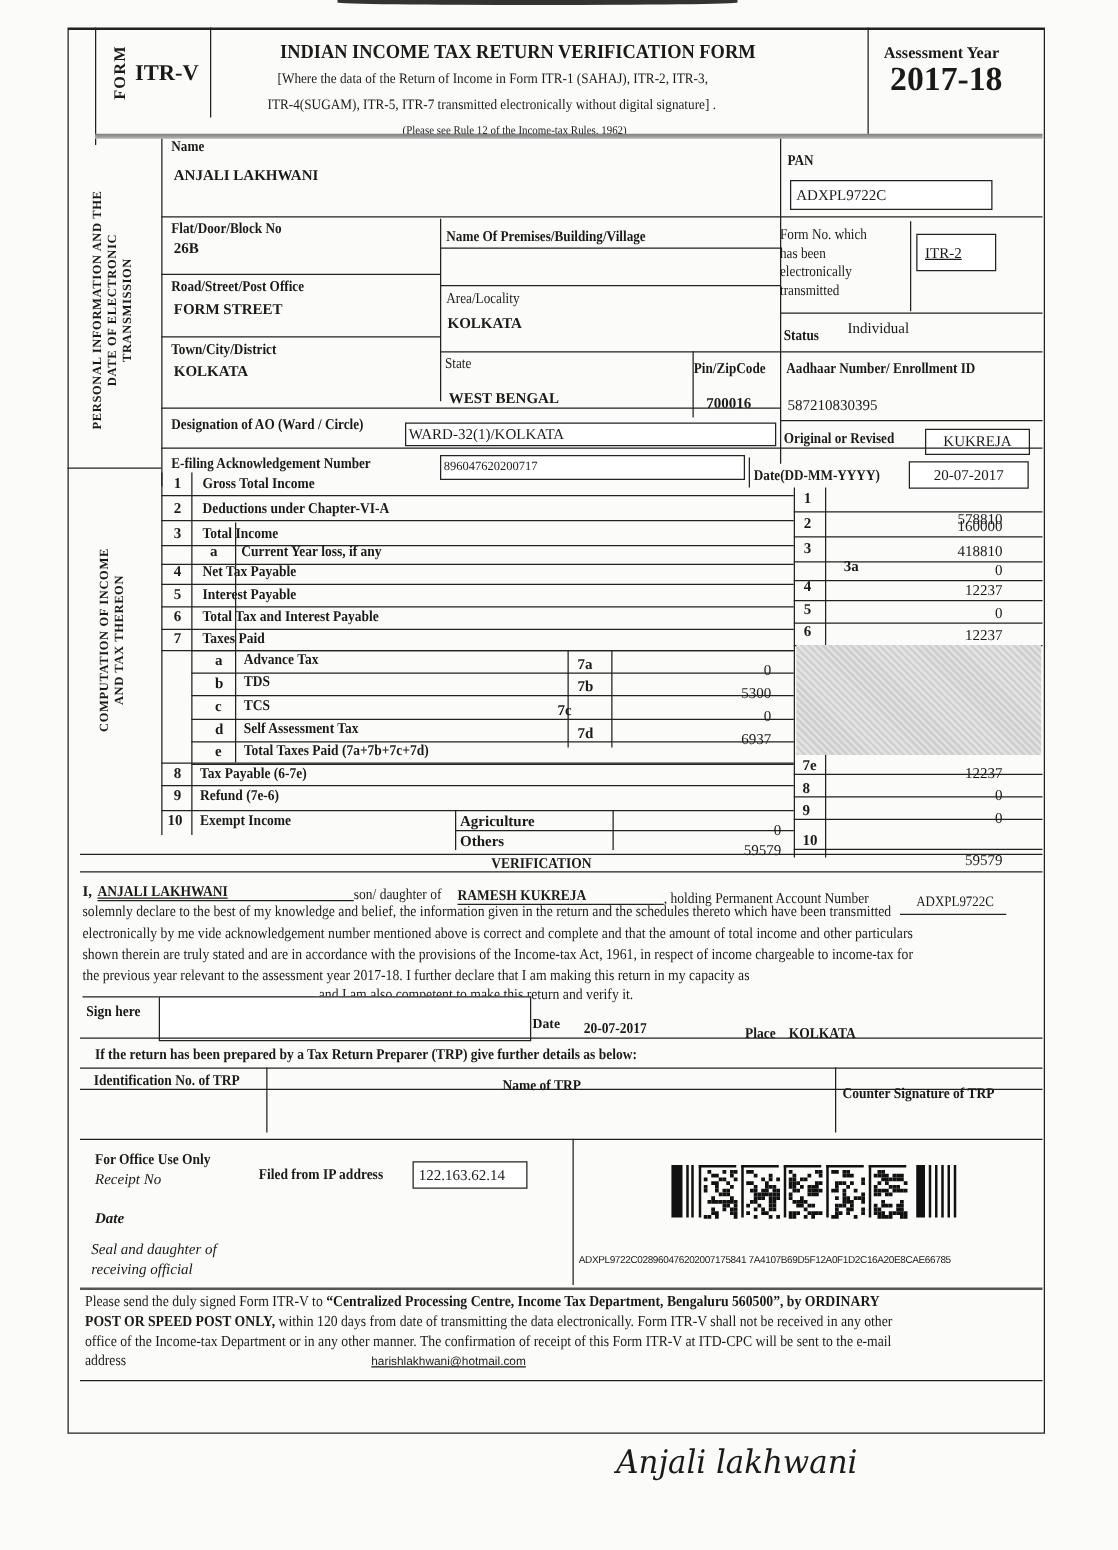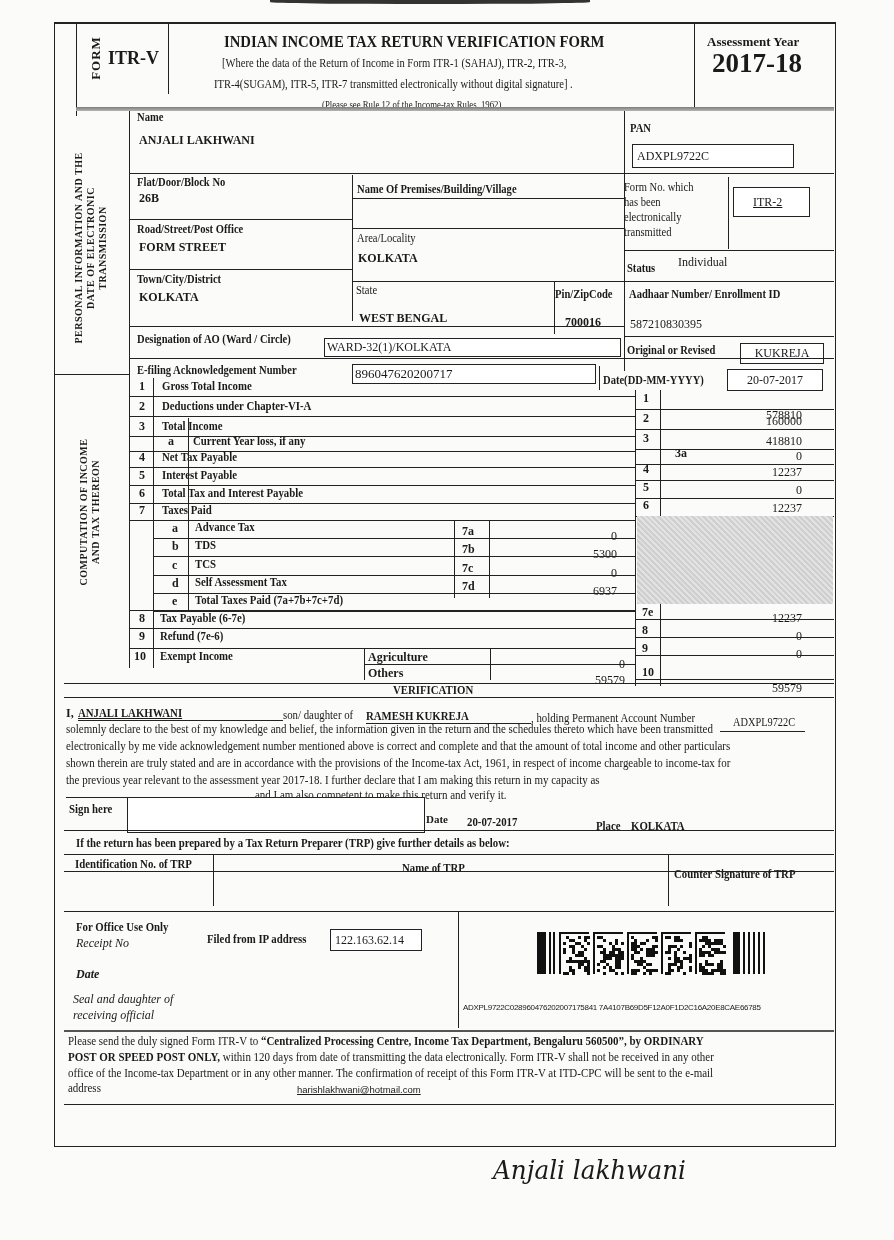--- a/index.html
+++ b/index.html
@@ -60,21 +60,21 @@
 <div class="t lbl" style="left:357px;top:182px;">Name Of Premises/Building/Village</div>
 <div class="t val" style="left:357px;top:200px;"></div>
 <div class="line-h" style="left:352px;top:198px;width:272px;"></div>
 <div class="t lbl" style="left:624px;top:180px;line-height:15px;font-weight:normal;">
   <div>Form No. which</div>
   <div>has been</div>
   <div>electronically</div>
   <div>transmitted</div>
 </div>
 <div class="line-v" style="left:728px;top:177px;height:72px;"></div>
-<div class="box val" style="left:733px;top:187px;width:56px;height:28px;line-height:28px;padding-left:19px;text-decoration:underline;">ITR-2</div>
+<div class="box val" style="left:733px;top:187px;width:56px;height:28px;line-height:28px;padding-left:6px;text-decoration:underline;">ITR-2</div>
 
 <div class="line-h" style="left:129px;top:219px;width:223px;"></div>
 <div class="t lbl" style="left:137px;top:222px;">Road/Street/Post Office</div>
 <div class="t val b" style="left:139px;top:240px;">FORM STREET</div>
 <div class="t lbl" style="left:357px;top:231px;font-weight:normal;">Area/Locality</div>
 <div class="t val b" style="left:358px;top:251px;">KOLKATA</div>
 <div class="line-h" style="left:352px;top:228px;width:272px;"></div>
 <div class="line-h" style="left:624px;top:250px;width:210px;"></div>
 <div class="t lbl" style="left:627px;top:261px;">Status</div>
 <div class="t val" style="left:678px;top:255px;">Individual</div>
@@ -93,21 +93,21 @@
 
 <div class="line-h" style="left:129px;top:326px;width:495px;"></div>
 <div class="t lbl" style="left:137px;top:332px;">Designation of AO (Ward / Circle)</div>
 <div class="box val" style="left:324px;top:338px;width:293px;height:17px;line-height:17px;padding-left:2px;">WARD-32(1)/KOLKATA</div>
 <div class="line-h" style="left:624px;top:336px;width:210px;"></div>
 <div class="t lbl" style="left:627px;top:343px;">Original or Revised</div>
 <div class="box val" style="left:740px;top:343px;width:82px;height:19px;line-height:19px;text-align:center;">KUKREJA</div>
 
 <div class="line-h" style="left:129px;top:358px;width:705px;"></div>
 <div class="t lbl" style="left:137px;top:363px;">E-filing Acknowledgement Number</div>
-<div class="box val" style="left:352px;top:364px;width:240px;height:18px;line-height:18px;padding-left:2px;font-size:13px;">896047620200717</div>
+<div class="box val" style="left:352px;top:364px;width:240px;height:18px;line-height:18px;padding-left:2px;font-size:10px;">896047620200717</div>
 <div class="line-v" style="left:599px;top:366px;height:24px;"></div>
 <div class="t lbl" style="left:603px;top:373px;">Date(DD-MM-YYYY)</div>
 <div class="box val" style="left:727px;top:369px;width:94px;height:20px;line-height:20px;text-align:center;">20-07-2017</div>
 
 <div class="line-h" style="left:54px;top:374px;width:75px;"></div>
 <div class="line-v" style="left:129px;top:378px;height:290px;"></div>
 <div class="vert" style="left:-10px;top:500px;width:200px;">
   <div>COMPUTATION OF INCOME</div>
   <div>AND TAX THEREON</div>
 </div>
@@ -195,21 +195,21 @@
     <div class="t b" style="left: 462px; top: 524px;">7a</div>
     <div class="num" style="left: 490px; width: 127px; top: 529px;">0</div>
     <div class="line-h" style="left: 153px; top: 538px; width: 482px;"></div>
     <div class="t b" style="left: 172px; top: 539px;">b</div>
     <div class="t b" style="left: 195px; top: 538px; transform: scaleX(0.9); transform-origin: left top;">TDS</div>
     <div class="t b" style="left: 462px; top: 542px;">7b</div>
     <div class="num" style="left: 490px; width: 127px; top: 547px;">5300</div>
     <div class="line-h" style="left: 153px; top: 556px; width: 482px;"></div>
     <div class="t b" style="left: 172px; top: 558px;">c</div>
     <div class="t b" style="left: 195px; top: 557px; transform: scaleX(0.9); transform-origin: left top;">TCS</div>
-    <div class="t b" style="left: 462px; top: 561px;">7c</div>
+    <div class="t b" style="left: 446px; top: 561px;">7c</div>
     <div class="num" style="left: 490px; width: 127px; top: 566px;">0</div>
     <div class="line-h" style="left: 153px; top: 575px; width: 482px;"></div>
     <div class="t b" style="left: 172px; top: 576px;">d</div>
     <div class="t b" style="left: 195px; top: 575px; transform: scaleX(0.9); transform-origin: left top;">Self Assessment Tax</div>
     <div class="t b" style="left: 462px; top: 579px;">7d</div>
     <div class="num" style="left: 490px; width: 127px; top: 584px;">6937</div>
     <div class="line-h" style="left: 153px; top: 593px; width: 482px;"></div>
     <div class="t b" style="left: 172px; top: 594px;">e</div>
     <div class="t b" style="left: 195px; top: 593px; transform: scaleX(0.9); transform-origin: left top;">Total Taxes Paid (7a+7b+7c+7d)</div>
     <div class="line-h" style="left: 153px; top: 611px; width: 482px;"></div>

